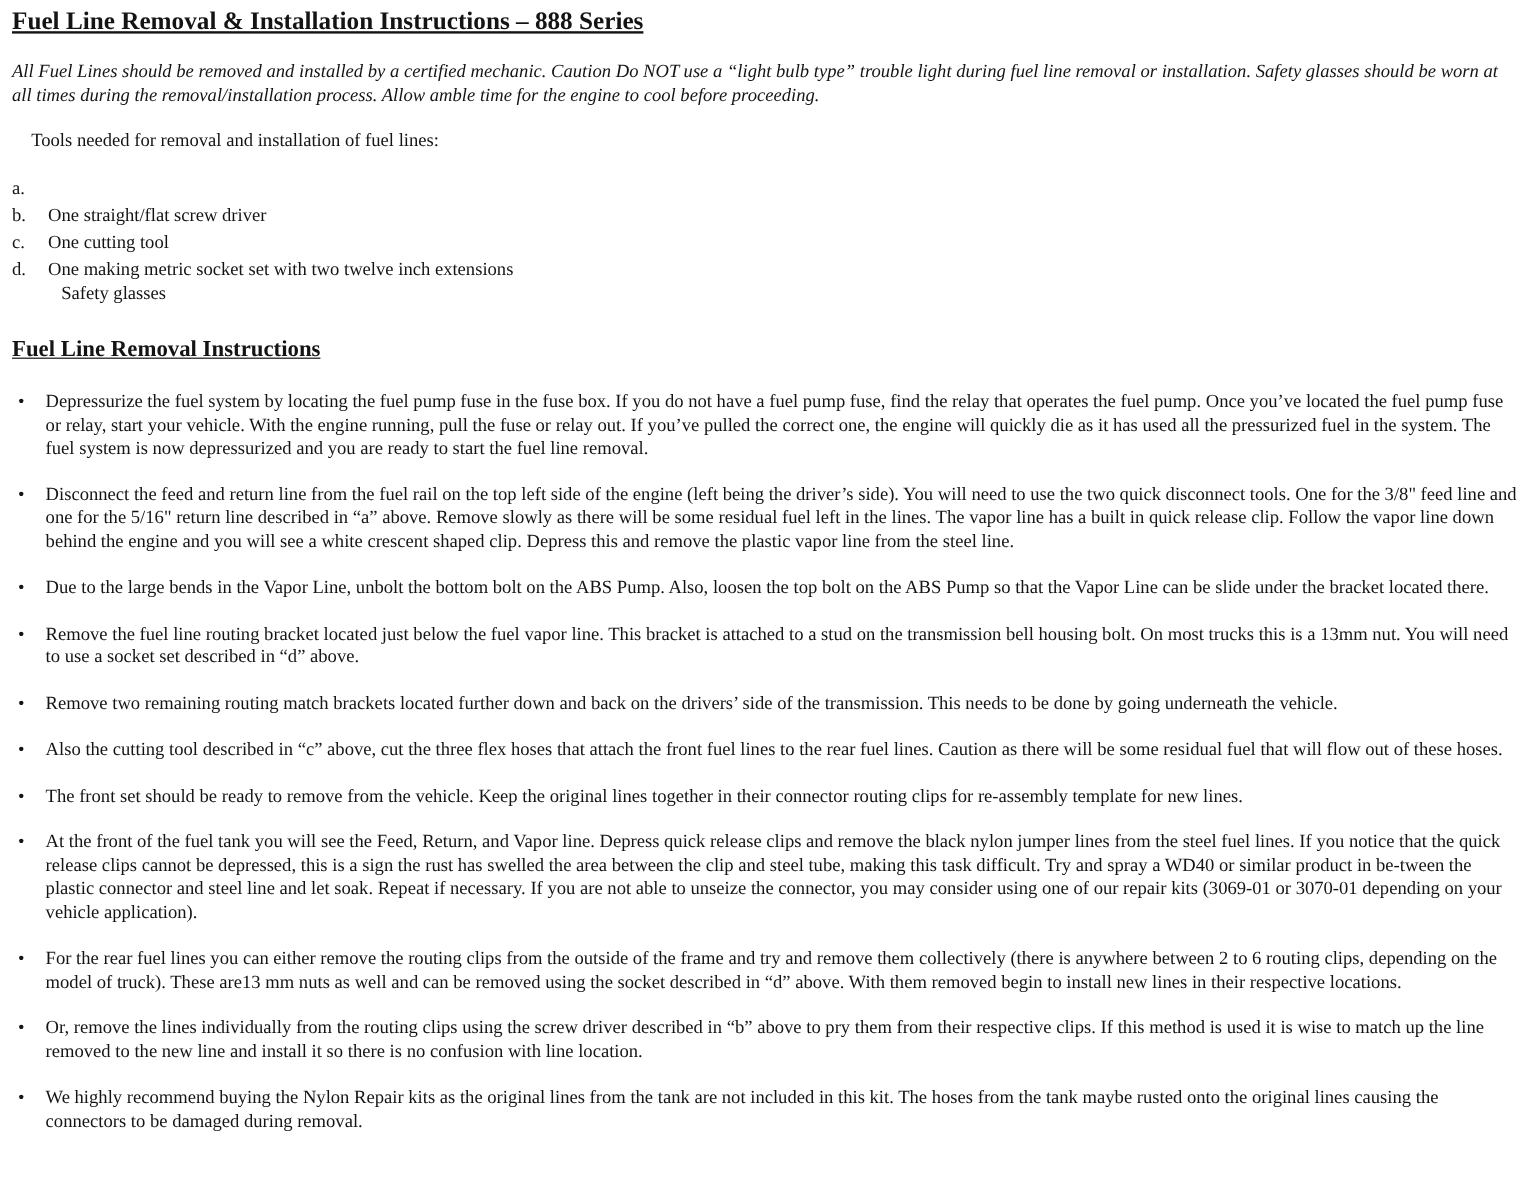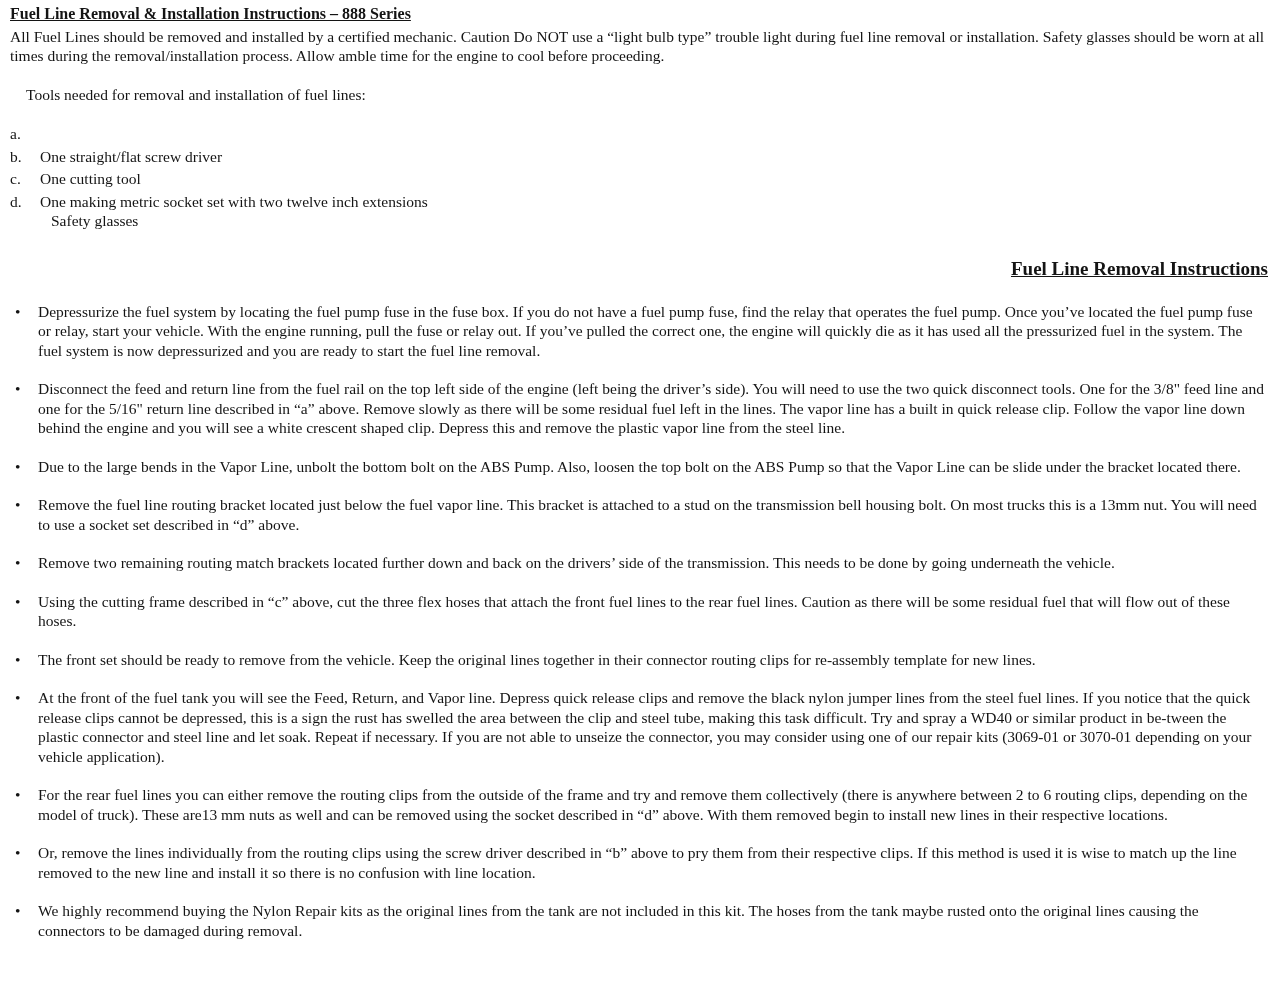--- a/index.html
+++ b/index.html
@@ -12,28 +12,29 @@
     min-height: 989px;
     box-sizing: border-box;
     background: #ffffff;
     color: #141414;
     font-family: "Liberation Serif", serif;
     font-size: 15.5px;
     line-height: 1.26;
     padding: 4px 12px 24px 10px;
   }
   h1.doc-title {
-    font-size: 16px;
+    font-size: 21px;
     font-weight: bold;
     text-decoration: underline;
     margin: 0;
     line-height: 1.3;
   }
   p.intro {
-    margin: 2px 0 0 0;
+    margin: 19px 0 0 0;
+    font-style: italic;
   }
   p.tools-intro {
     margin: 19px 0 0 16px;
   }
   ol.tools-list {
     list-style: none;
     margin: 20px 0 0 0;
     padding: 0;
   }
   ol.tools-list li {
@@ -45,21 +46,20 @@
     width: 30px;
   }
   .tool-text-wrap { display: block; }
   .tool-extra { display: block; margin-left: 11px; }
   h2.section-heading {
     font-size: 19px;
     font-weight: bold;
     text-decoration: underline;
     margin: 26px 0 0 0;
     line-height: 1.3;
-    text-align: right;
   }
   ul.bullet-list {
     list-style: none;
     margin: 20px 0 0 0;
     padding: 0;
   }
   ul.bullet-list li {
     display: flex;
     margin: 0 0 19px 0;
   }
@@ -139,21 +139,21 @@
         <span class="bullet-text">Remove the fuel line routing bracket located just below the fuel vapor line. This bracket is attached to a stud on the transmission bell housing bolt. On most trucks this is a 13mm nut. You will need to use a socket set described in “d” above.</span>
       </li>
 
       <li class="bullet-item">
         <span class="bullet-marker">•</span>
         <span class="bullet-text">Remove two remaining routing match brackets located further down and back on the drivers’ side of the transmission. This needs to be done by going underneath the vehicle.</span>
       </li>
 
       <li class="bullet-item">
         <span class="bullet-marker">•</span>
-        <span class="bullet-text">Using the cutting frame described in “c” above, cut the three flex hoses that attach the front fuel lines to the rear fuel lines. Caution as there will be some residual fuel that will flow out of these hoses.</span>
+        <span class="bullet-text">Also the cutting tool described in “c” above, cut the three flex hoses that attach the front fuel lines to the rear fuel lines. Caution as there will be some residual fuel that will flow out of these hoses.</span>
       </li>
 
       <li class="bullet-item">
         <span class="bullet-marker">•</span>
         <span class="bullet-text">The front set should be ready to remove from the vehicle. Keep the original lines together in their connector routing clips for re-assembly template for new lines.</span>
       </li>
 
       <li class="bullet-item">
         <span class="bullet-marker">•</span>
         <span class="bullet-text">At the front of the fuel tank you will see the Feed, Return, and Vapor line. Depress quick release clips and remove the black nylon jumper lines from the steel fuel lines. If you notice that the quick release clips cannot be depressed, this is a sign the rust has swelled the area between the clip and steel tube, making this task difficult. Try and spray a WD40 or similar product in be-tween the plastic connector and steel line and let soak. Repeat if necessary. If you are not able to unseize the connector, you may consider using one of our repair kits (3069-01 or 3070-01 depending on your vehicle application).</span>

